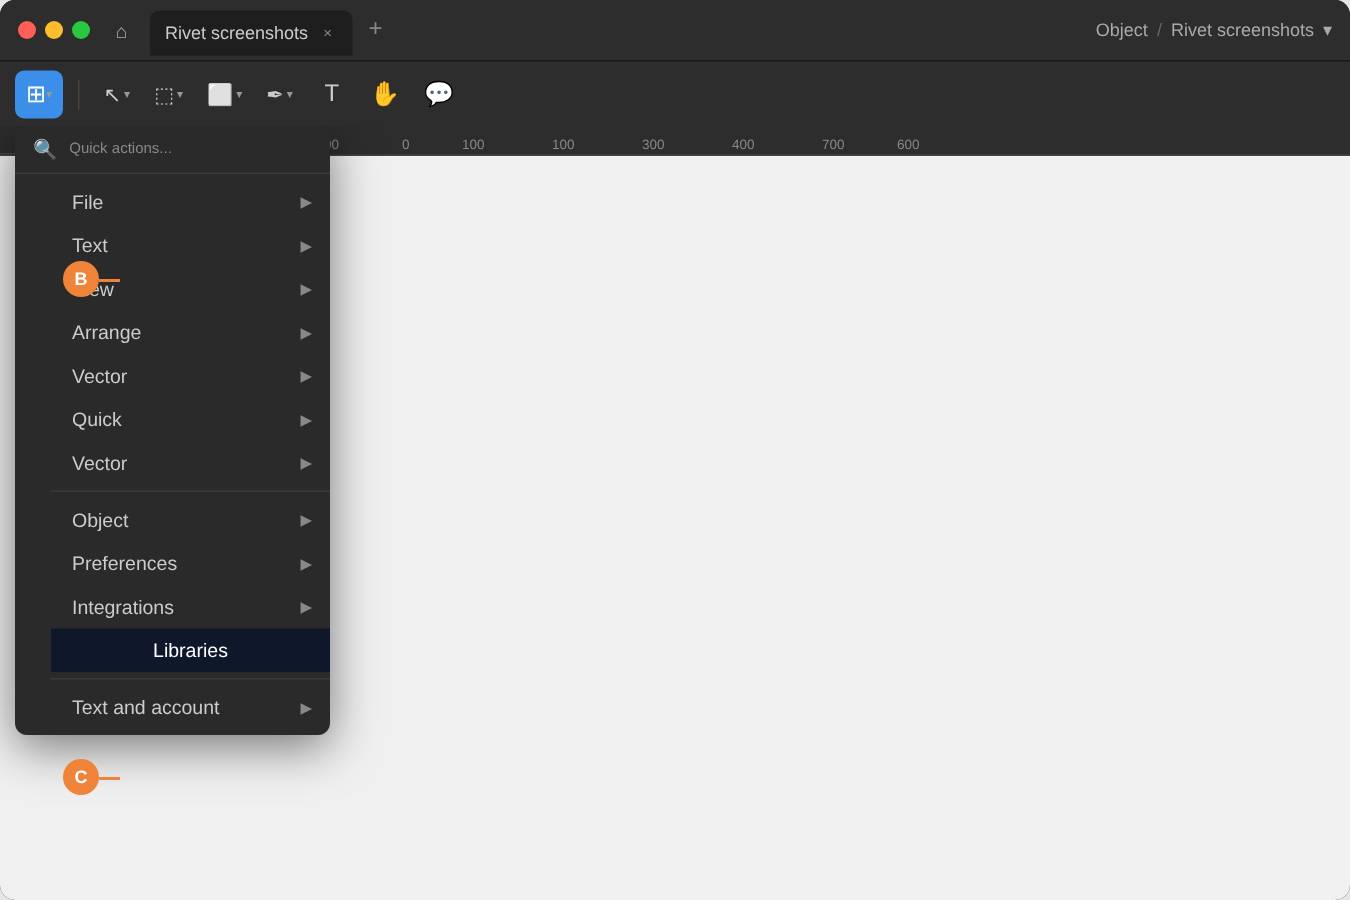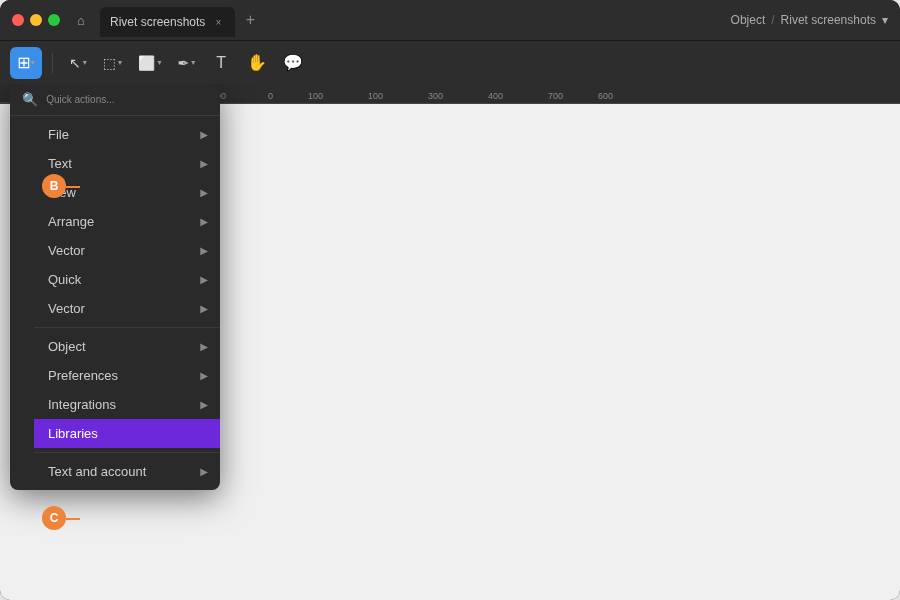--- a/index.html
+++ b/index.html
@@ -218,22 +218,23 @@
     .menu-item {
       display: flex;
       align-items: center;
       padding: 7px 14px;
       font-size: 13px;
       color: #ccc;
       cursor: pointer;
       position: relative;
     }
     .menu-item.active {
-      background: #6d28d9;
+      background: #0f172a;
       color: #fff;
+      justify-content: center;
     }
     .menu-item-arrow {
       position: absolute;
       right: 12px;
       font-size: 10px;
       color: #888;
     }
 
     
     .annotation-badge {

